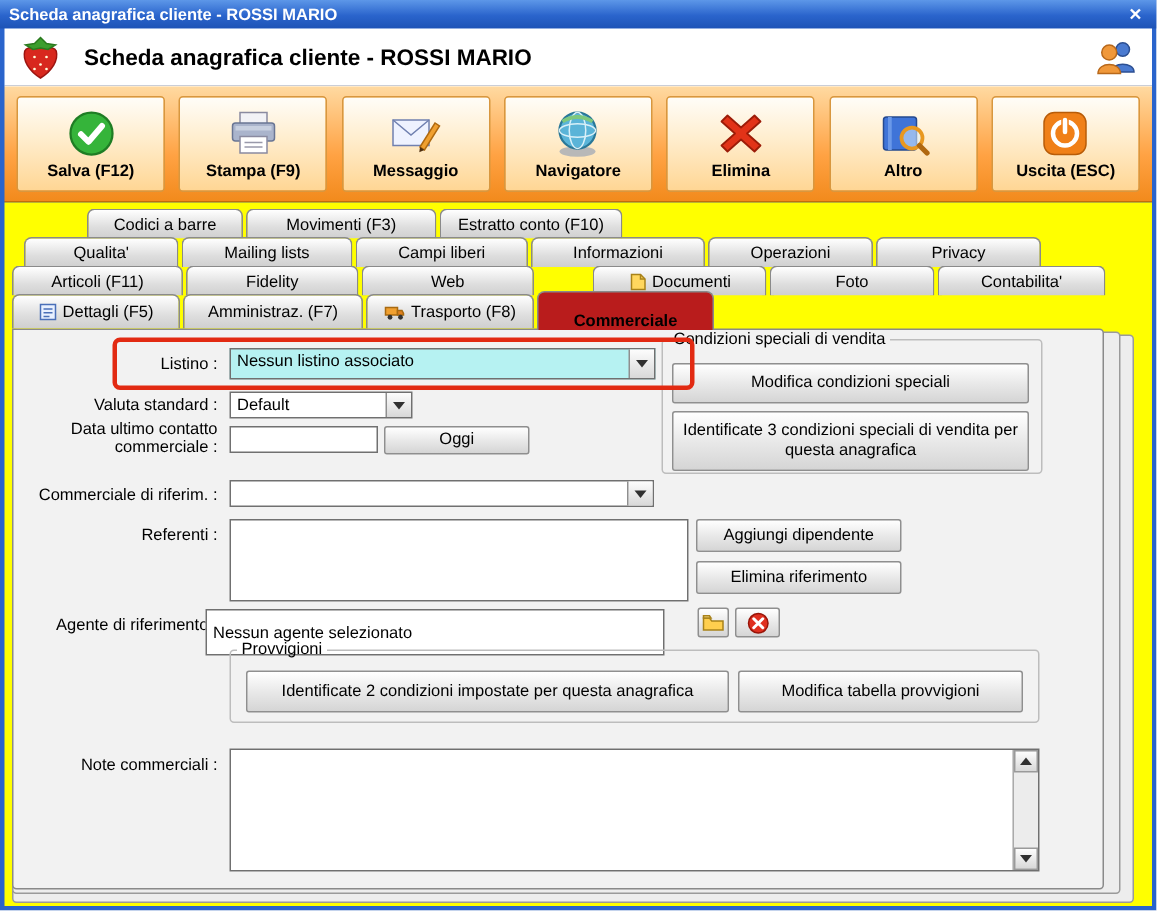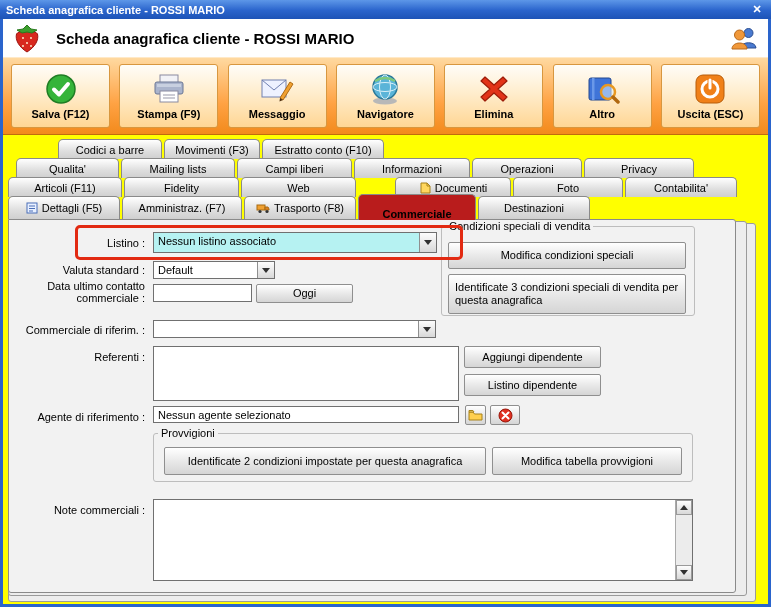--- a/index.html
+++ b/index.html
@@ -47,21 +47,21 @@
   .flabel { position:absolute; left:0; width:140px; text-align:right; padding-right:4px;
     font-size:11px; line-height:12px; }
 
   .tin { position:absolute; border:1px solid #707070; background:#fff; font-size:11px;
     font-family:"Liberation Sans", sans-serif; padding:1px 4px; }
   .ta  { position:absolute; border:1px solid #707070; background:#fff; resize:none;
     font-family:"Liberation Sans", sans-serif; font-size:11px; padding:2px 4px; }
 
   .btn { position:absolute; border:1px solid #8f8f8f; border-radius:2px;
     background:linear-gradient(#ffffff,#e9e9e9 50%,#d5d5d5);
-    display:flex; align-items:center; justify-content:center; 
+    display:flex; align-items:center; justify-content:center; text-align:center;
     font-size:11px; line-height:13px; padding:1px 6px; cursor:default; }
 
   .dd { position:absolute; border:1px solid #707070; background:#fff; display:flex; }
   .dd .dtxt { flex:1; padding:2px 4px; overflow:hidden; white-space:nowrap; }
   .dd .darr { width:17px; border-left:1px solid #8f8f8f;
     background:linear-gradient(#fdfdfd,#d8d8d8); display:flex; align-items:center; justify-content:center; }
   .tri-down { width:0; height:0; border-left:4px solid transparent; border-right:4px solid transparent;
     border-top:5px solid #303030; }
   .tri-up { width:0; height:0; border-left:4px solid transparent; border-right:4px solid transparent;
     border-bottom:5px solid #303030; }
@@ -177,21 +177,21 @@
 
   <div class="tabs-bg"></div>
 
   <div class="sheet sheet2"></div>
   <div class="sheet sheet1"></div>
 
   <div class="tab-row" style="top:139px; left:58px;">
     <div class="tab" style="width:104px">
         <span>Codici a barre</span>
       </div>
-    <div class="tab" style="width:96px">
+    <div class="tab" style="width:127px">
         <span>Movimenti (F3)</span>
       </div>
     <div class="tab" style="width:122px">
         <span>Estratto conto (F10)</span>
       </div>
   </div>
 
   <div class="tab-row" style="top:158px; left:16px;">
     <div class="tab" style="width:103px">
         <span>Qualita'</span>
@@ -256,23 +256,20 @@
         <rect x="1" y="3" width="8" height="5" fill="#f0a030" stroke="#a86a10"></rect>
         <path d="M9 5 H12 L13 7 V8 H9Z" fill="#e08020" stroke="#a86a10"></path>
         <circle cx="4" cy="9.5" r="1.6" fill="#333"></circle>
           <circle cx="11" cy="9.5" r="1.6" fill="#333"></circle>
       </svg>
       <span>Trasporto (F8)</span>
     </div>
     <div class="tab active" style="width:118px">
         <span>Commerciale</span>
       </div>
-    <div class="tab" style="width:112px">
-        <span>Destinazioni</span>
-      </div>
   </div>
 
   <div class="panel">
 
     <div class="hl-red"></div>
 
     <div class="flabel" style="top:17px">Listino :</div>
     <div class="dd cyan" style="left:144px; top:12px; width:284px; height:21px">
       <span class="dtxt">Nessun listino associato</span>
       <span class="darr">
@@ -302,24 +299,24 @@
     <div class="dd" style="left:144px; top:100px; width:283px; height:18px">
       <span class="dtxt"></span>
       <span class="darr">
           <span class="tri-down"></span>
         </span>
     </div>
 
     <div class="flabel" style="top:131px">Referenti :</div>
     <textarea class="ta" style="left: 144px; top: 126px; width: 306px; height: 55px;"></textarea>
     <div class="btn" style="left:455px; top:126px; width:137px; height:22px">Aggiungi dipendente</div>
-    <div class="btn" style="left:455px; top:154px; width:137px; height:22px">Listino dipendente</div>
+    <div class="btn" style="left:455px; top:154px; width:137px; height:22px">Elimina riferimento</div>
 
     <div class="flabel" style="top:191px">Agente di riferimento :</div>
-    <input class="tin" style="left: 144px; top: 186px; width: 306px; height: 17px;" value="Nessun agente selezionato">
+    <input class="tin" style="left: 128px; top: 186px; width: 306px; height: 31px;" value="Nessun agente selezionato">
     <div class="btn" style="left:456px; top:185px; width:21px; height:20px; padding:0">
       <svg width="15" height="12" viewBox="0 0 15 12">
         <path d="M1 3 L5 3 L6.5 5 L14 5 L14 11 L1 11Z" fill="#ffcf4e" stroke="#a8821a"></path>
         <path d="M1 3 L1 1.5 L5 1.5 L6 3Z" fill="#ffe08a" stroke="#a8821a"></path>
       </svg>
     </div>
     <div class="btn" style="left:481px; top:185px; width:30px; height:20px; padding:0">
       <svg width="15" height="15" viewBox="0 0 15 15">
         <circle cx="7.5" cy="7.5" r="6.5" fill="#e03020" stroke="#981408"></circle>
         <path d="M4.5 4.5 L10.5 10.5 M10.5 4.5 L4.5 10.5" stroke="#fff" stroke-width="2" stroke-linecap="round"></path>

